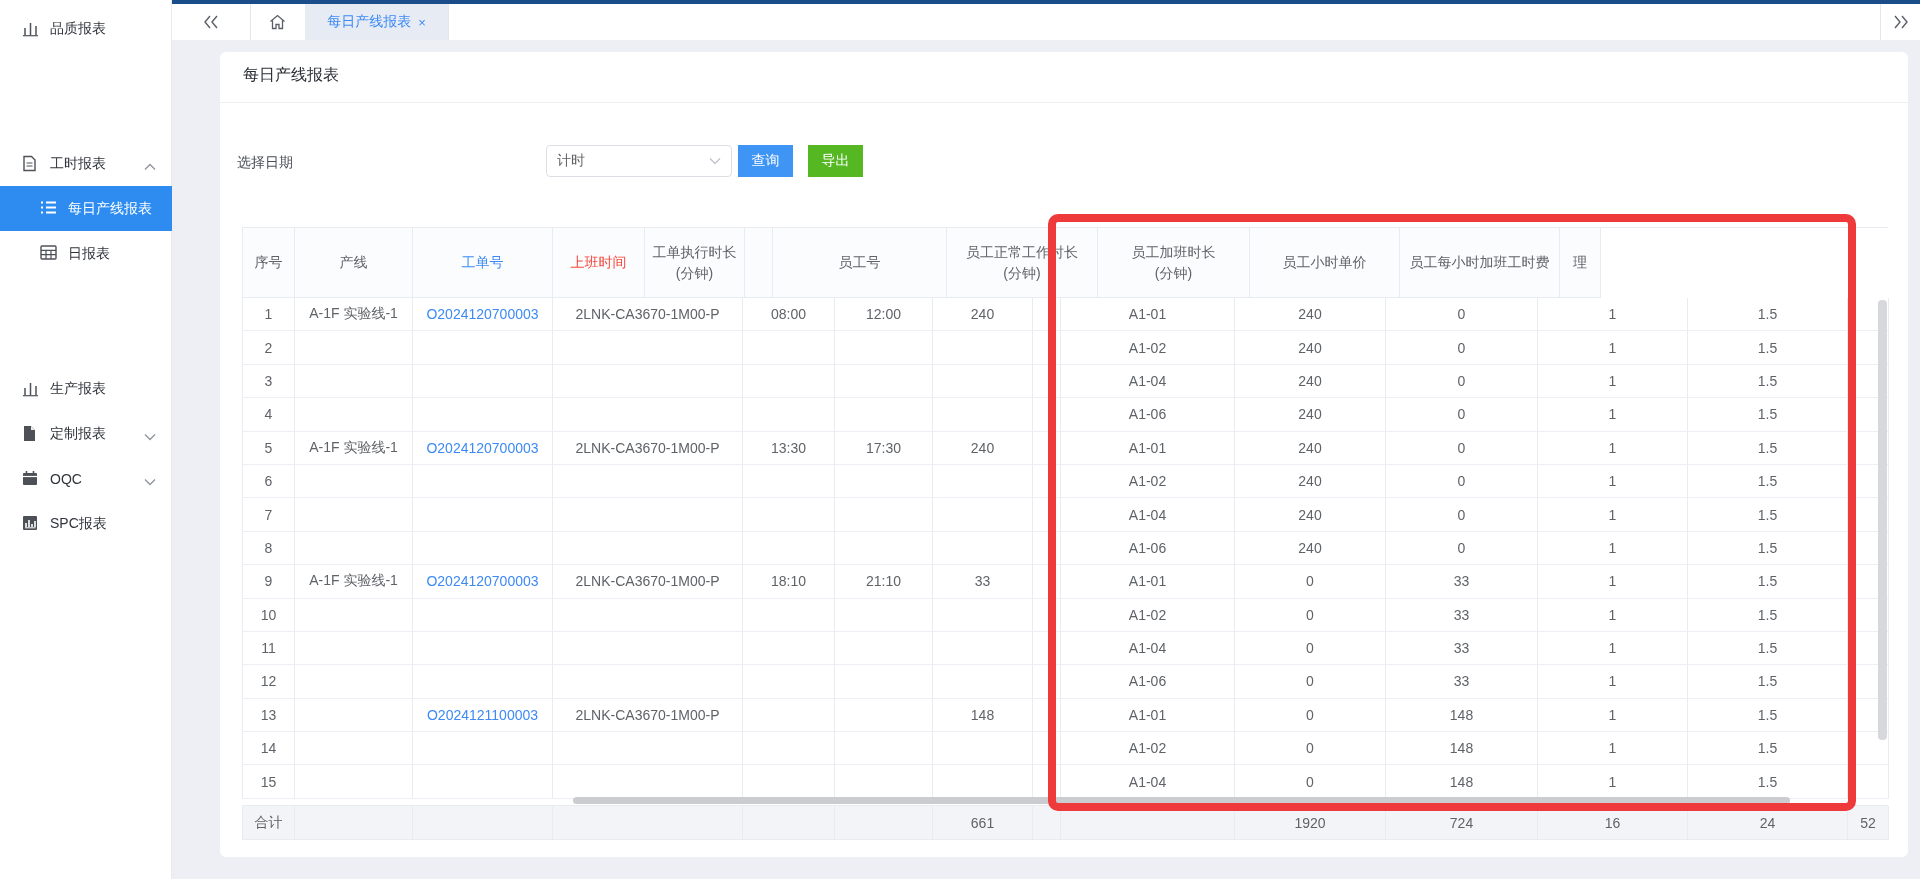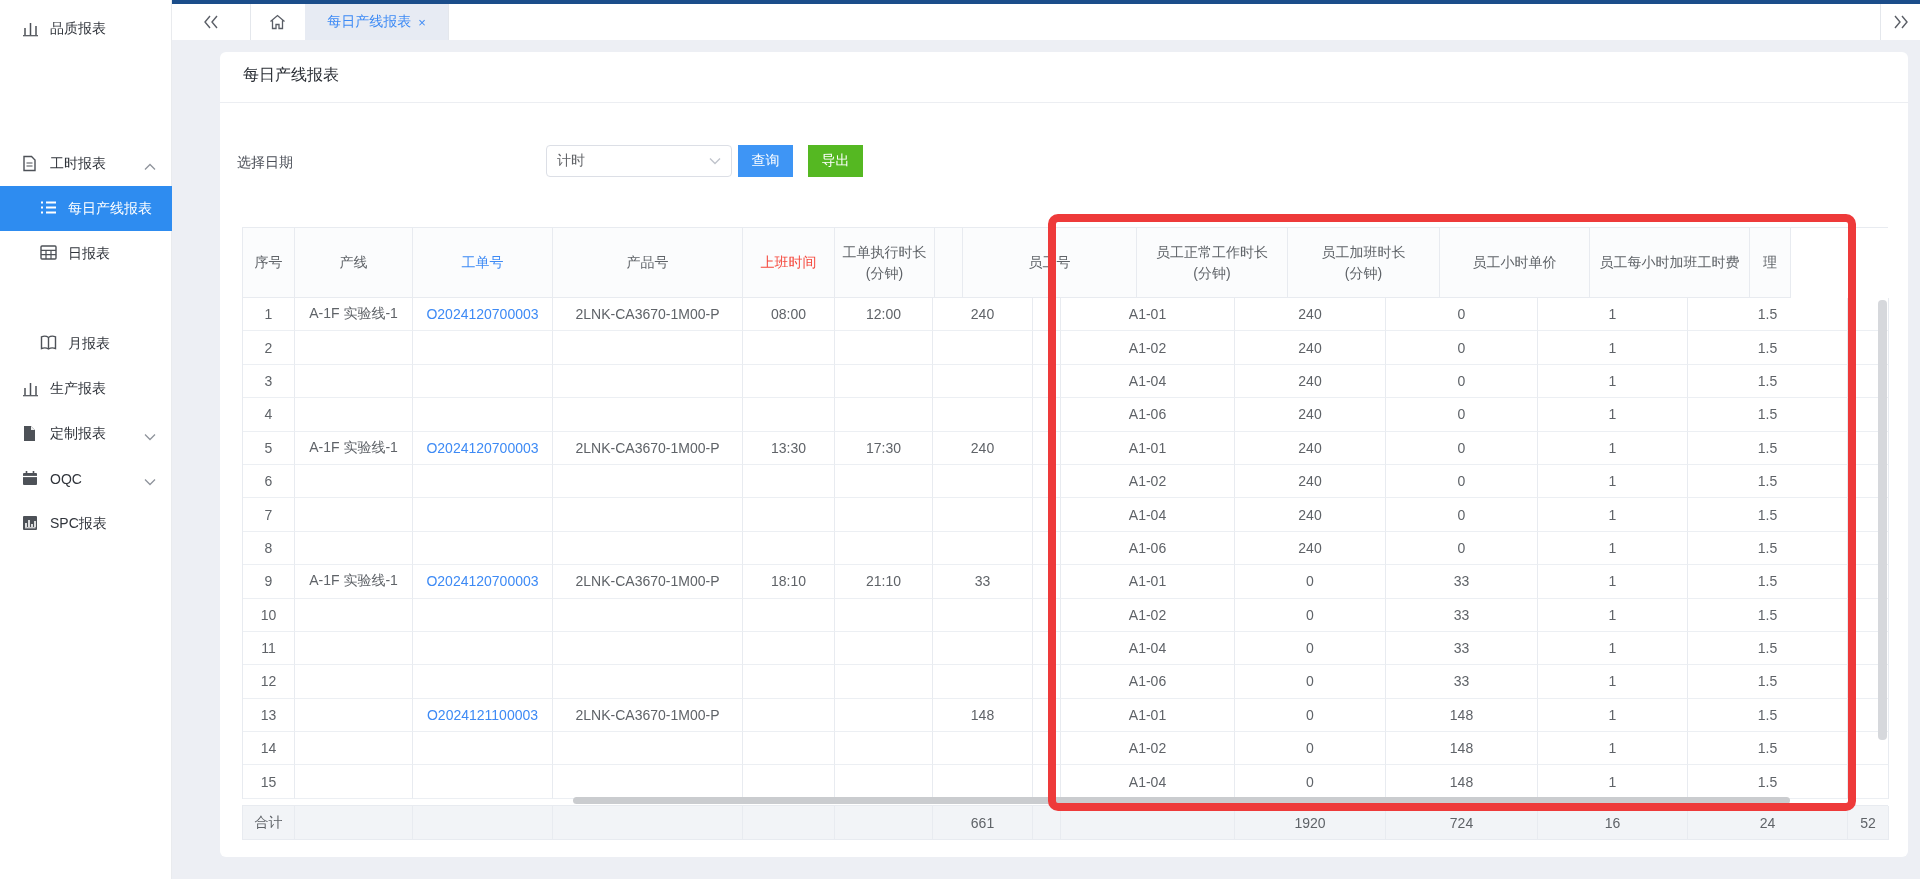--- a/index.html
+++ b/index.html
@@ -107,26 +107,20 @@
           </g>
         </svg></span>
       <span>每日产线报表</span>
     </div>
     <div class="side-item sub" style="top: 231px;">
       <span class="ic"><svg width="17" height="15" viewBox="0 0 17 15">
           <rect x="1" y="1" width="15" height="13" rx="1" fill="none" stroke="currentColor" stroke-width="1.4"></rect>
           <path d="M1 5.3 H16 M1 9.6 H16 M6 5.3 V14 M11 5.3 V14" stroke="currentColor" stroke-width="1.2"></path>
         </svg></span>
       <span>日报表</span>
-    </div>
-    <div class="side-item sub" style="top: 321px;">
-      <span class="ic"><svg width="17" height="15" viewBox="0 0 17 15">
-          <path d="M8.5 2.5 C6.5 1 3.5 1 1.5 1.8 V13.5 C3.5 12.7 6.5 12.7 8.5 14 C10.5 12.7 13.5 12.7 15.5 13.5 V1.8 C13.5 1 10.5 1 8.5 2.5 Z M8.5 2.5 V14" fill="none" stroke="currentColor" stroke-width="1.4"></path>
-        </svg></span>
-      <span>月报表</span>
     </div>
     <div class="side-item" style="top: 366px;">
       <span class="ic"><svg width="17" height="17" viewBox="0 0 17 17">
           <g fill="none" stroke="currentColor" stroke-width="1.5">
             <path d="M3 8 V15 M8.5 3 V15 M14 6 V15"></path>
             <path d="M1 15.7 H16" stroke-width="1.2"></path>
           </g>
         </svg></span>
       <span>生产报表</span>
     </div>
@@ -208,23 +202,20 @@
     <div class="hrow" id="thead">
         <div class="cell" style="width: 52px;">
           <div>序号</div>
         </div>
         <div class="cell" style="width: 118px;">
           <div>产线</div>
         </div>
         <div class="cell blue" style="width: 140px;">
           <div>工单号</div>
         </div>
-        <div class="cell" style="width: 190px;">
-          <div>产品号</div>
-        </div>
         <div class="cell red" style="width: 92px;">
           <div>上班时间</div>
         </div>
         <div class="cell" style="width: 100px;">
           <div>工单执行时长</div>
           <div>(分钟)</div>
         </div>
         <div class="cell" style="width: 28px;"></div>
         <div class="cell" style="width: 174px;">
           <div>员工号</div>

